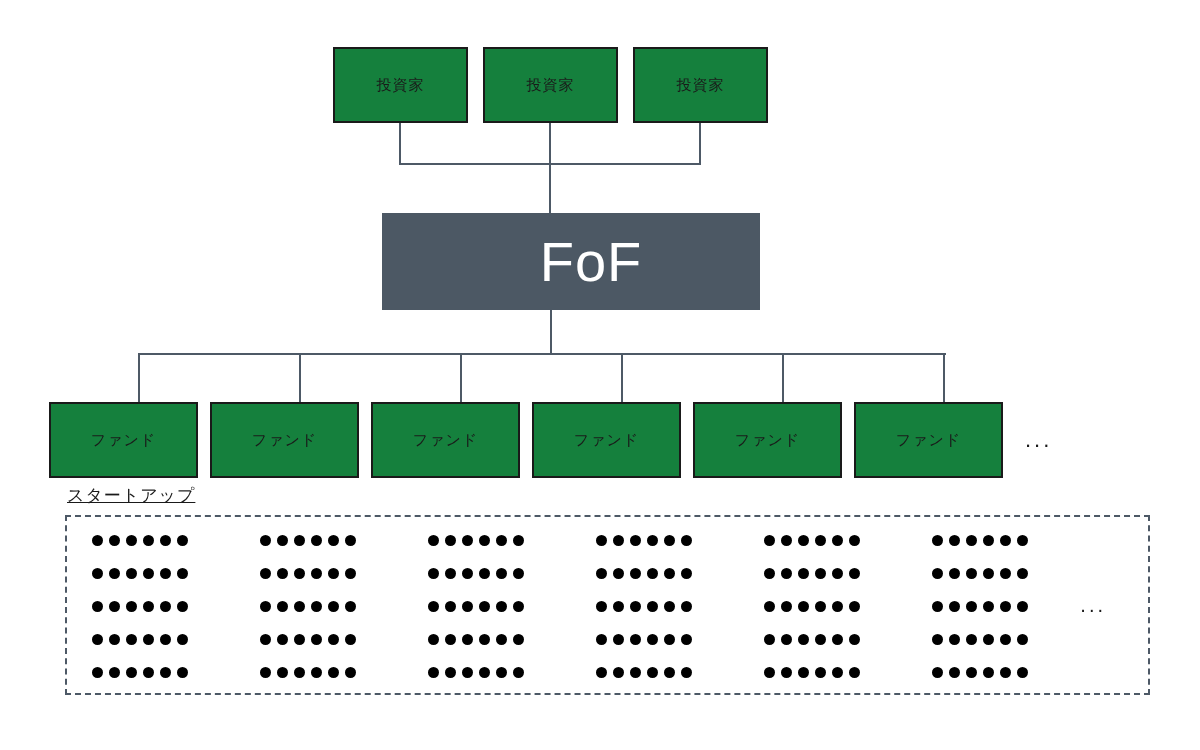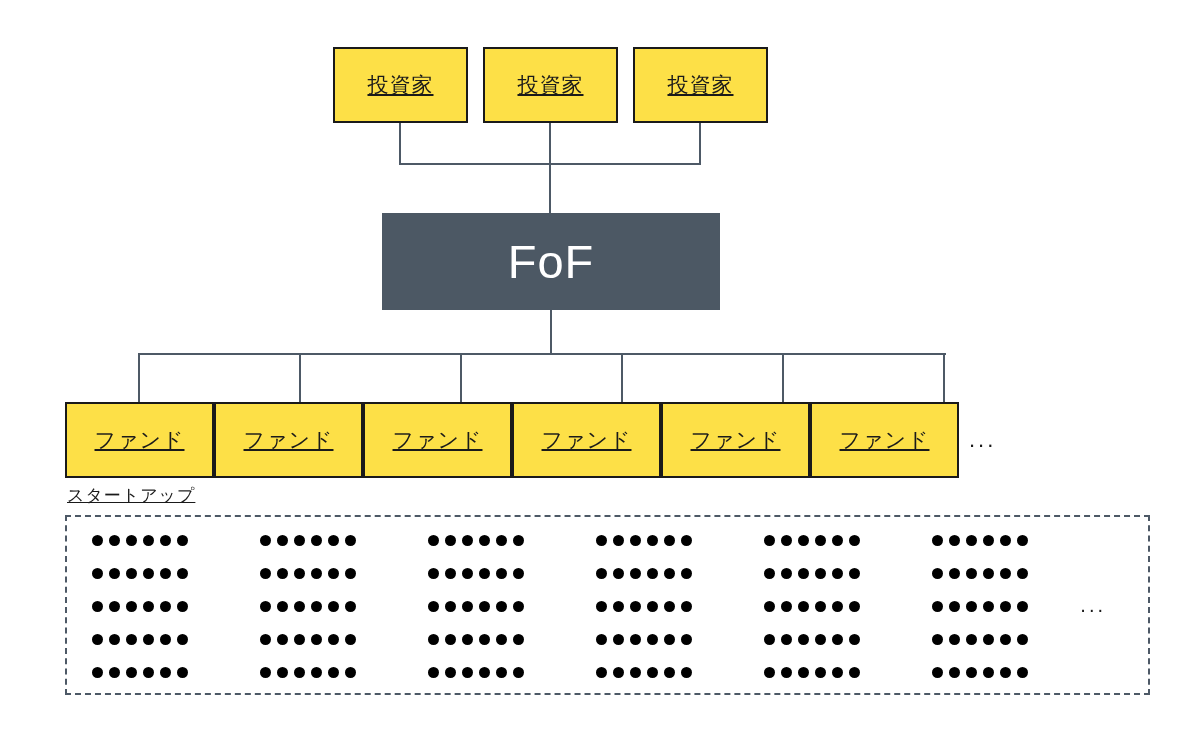--- a/index.html
+++ b/index.html
@@ -20,28 +20,27 @@
     position: absolute;
     background: var(--connector, #4D5966);
   }
   .line.v { width: 2px; }
   .line.h { height: 2px; }
 
   
   .box {
     box-sizing: border-box;
     border: 2px solid var(--box-border, #1A1A1A);
-    background: #fde047;
+    background: #15803d;
     display: flex;
     align-items: center;
     justify-content: center;
-    font-size: 21px;
+    font-size: 15px;
     color: var(--text, #1A1A1A);
     letter-spacing: 1px;
-    text-decoration: underline;
   }
 
   .row {
     position: absolute;
     display: flex;
     align-items: center;
   }
   .row.investors {
     left: 333px;
     top: 47px;
@@ -53,27 +52,29 @@
     position: absolute;
     left: 382px;
     top: 213px;
     width: 338px;
     height: 97px;
     background: var(--fof-fill, #4C5864);
     color: var(--fof-text, #ffffff);
     display: flex;
     align-items: center;
     justify-content: center;
-    font-size: 47px;
+    font-size: 56px;
     letter-spacing: 1px;
+    padding-left: 40px;
   }
 
   .row.funds {
-    left: 65px;
+    left: 49px;
     top: 402px;
+    gap: 12px;
   }
   .row.funds .box { width: 149px; height: 76px; }
 
   .ellipsis {
     font-size: 22px;
     color: var(--text, #1A1A1A);
     letter-spacing: 3px;
     white-space: nowrap;
   }
   .row.funds .ellipsis { margin-left: 10px; }

